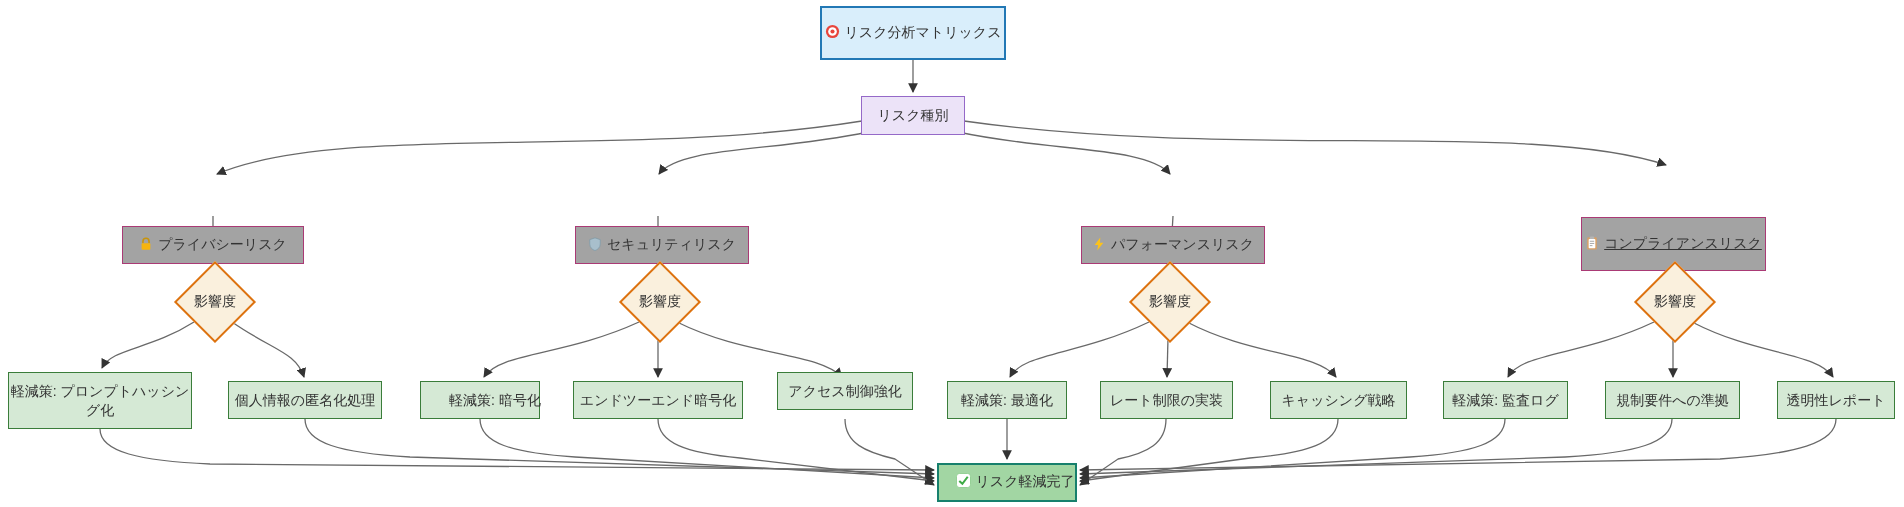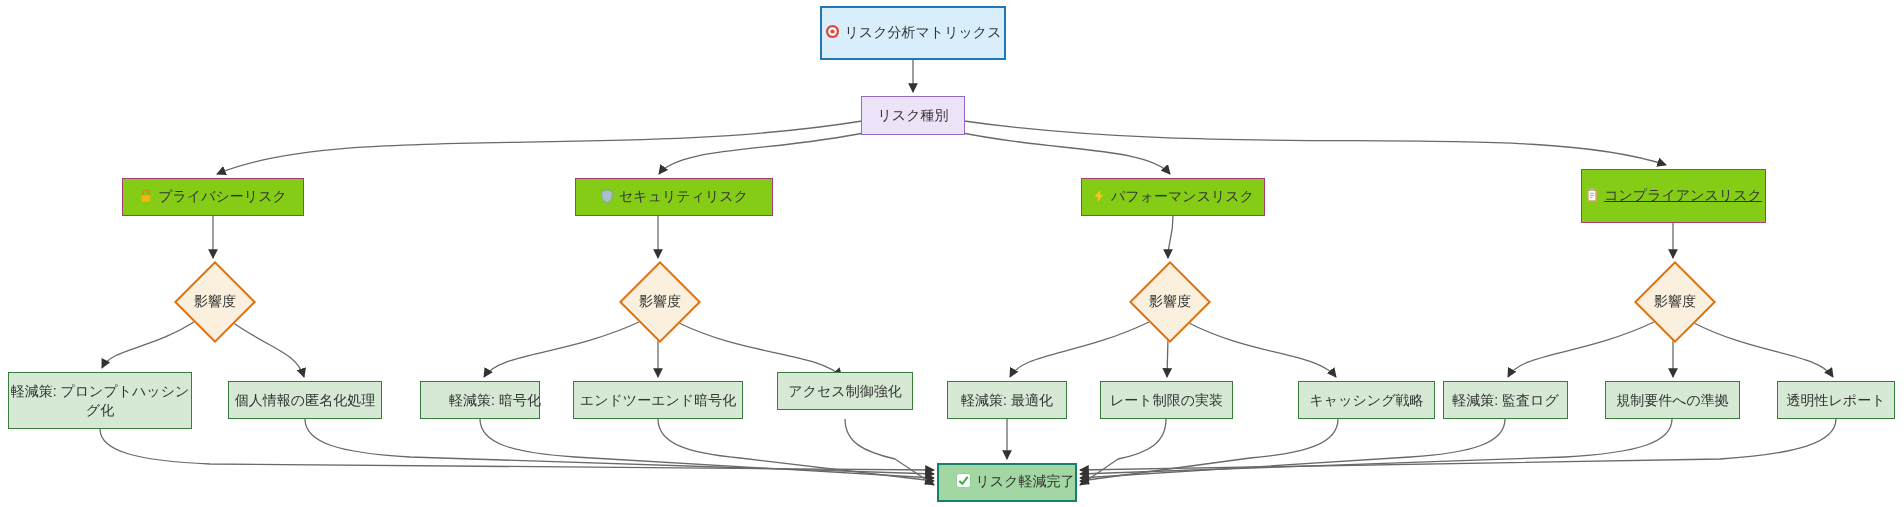--- a/index.html
+++ b/index.html
@@ -6,21 +6,21 @@
   body{width:1904px;height:507px;position:relative;overflow:hidden;
        font-family:"Liberation Sans","DejaVu Sans",sans-serif;color:#333;}
   #edges{position:absolute;left:0;top:0;z-index:0;}
   .node{position:absolute;box-sizing:border-box;z-index:1;
         display:flex;align-items:center;justify-content:center;
         text-align:center;font-size:14px;line-height:1.35;}
   .inner{display:block;text-align:left;}
   .ico{display:inline-block;vertical-align:-2px;margin-right:5px;}
   .root{background:#d9eefb;border:2px solid #2278b5;}
   .typ{background:#ece3f8;border:1.5px solid #9569c8;}
-  .cat{background:#84cc16;border:1.5px solid #aa3a75;}
+  .cat{background:#a3a3a3;border:1.5px solid #aa3a75;margin-top:48px;}
   .mit{background:#d5e9d5;border:1.5px solid #3a7d3a;}
   .end{background:#a2d6a3;border:2.5px solid #17806d;}
   .one{white-space:nowrap;}
   .diamond{position:absolute;width:54px;height:54px;z-index:1;
            background:#faf0dd;border:2px solid #dd720f;transform:rotate(45deg);}
   .dlabel{position:absolute;inset:0;display:flex;align-items:center;justify-content:center;
           transform:rotate(-45deg);font-size:14px;white-space:nowrap;}
 </style>
 </head>
 <body>
@@ -81,21 +81,21 @@
 </div>
 
 <div class="node cat one" style="left:122px;top:178px;width:182px;height:38px;">
   <div class="inner">
     <span class="ico"><svg width="14" height="14" viewBox="0 0 16 16">
           <path d="M4.5 7 V5 a3.5 3.5 0 0 1 7 0 V7" fill="none" stroke="#c9940a" stroke-width="1.8"></path>
           <rect x="3" y="7" width="10" height="7.5" rx="1.2" fill="#f6b40e"></rect>
         </svg></span><span>プライバシーリスク</span>
   </div>
 </div>
-<div class="node cat one" style="left:575px;top:178px;width:198px;height:38px;">
+<div class="node cat one" style="left:575px;top:178px;width:174px;height:38px;">
   <div class="inner">
     <span class="ico"><svg width="14" height="14" viewBox="0 0 16 16">
           <path d="M8 1 L14 3 V8 C14 12 11 14.5 8 15.5 C5 14.5 2 12 2 8 V3 Z" fill="#a8bfcc" stroke="#7d99a8" stroke-width="0.8"></path>
         </svg></span><span>セキュリティリスク</span>
   </div>
 </div>
 <div class="node cat one" style="left:1081px;top:178px;width:184px;height:38px;">
   <div class="inner">
     <span class="ico"><svg width="14" height="14" viewBox="0 0 16 16">
           <path d="M9.5 0.5 L3 9 h4 L6 15.5 L13 6.5 H9 Z" fill="#fbc21b"></path>
@@ -140,21 +140,21 @@
 </div>
 <div class="node mit one" style="left:777px;top:372px;width:136px;height:38px;">
   <span>アクセス制御強化</span>
 </div>
 <div class="node mit one" style="left:947px;top:381px;width:120px;height:38px;">
   <span>軽減策: 最適化</span>
 </div>
 <div class="node mit one" style="left:1100px;top:381px;width:133px;height:38px;">
   <span>レート制限の実装</span>
 </div>
-<div class="node mit one" style="left:1270px;top:381px;width:137px;height:38px;margin-left:28px;">
+<div class="node mit one" style="left:1270px;top:381px;width:137px;height:38px;">
   <span>キャッシング戦略</span>
 </div>
 <div class="node mit one" style="left:1443px;top:381px;width:125px;height:38px;">
   <span>軽減策: 監査ログ</span>
 </div>
 <div class="node mit one" style="left:1605px;top:381px;width:135px;height:38px;">
   <span>規制要件への準拠</span>
 </div>
 <div class="node mit one" style="left:1777px;top:381px;width:118px;height:38px;justify-content:center;">
   <span>透明性レポート</span>

